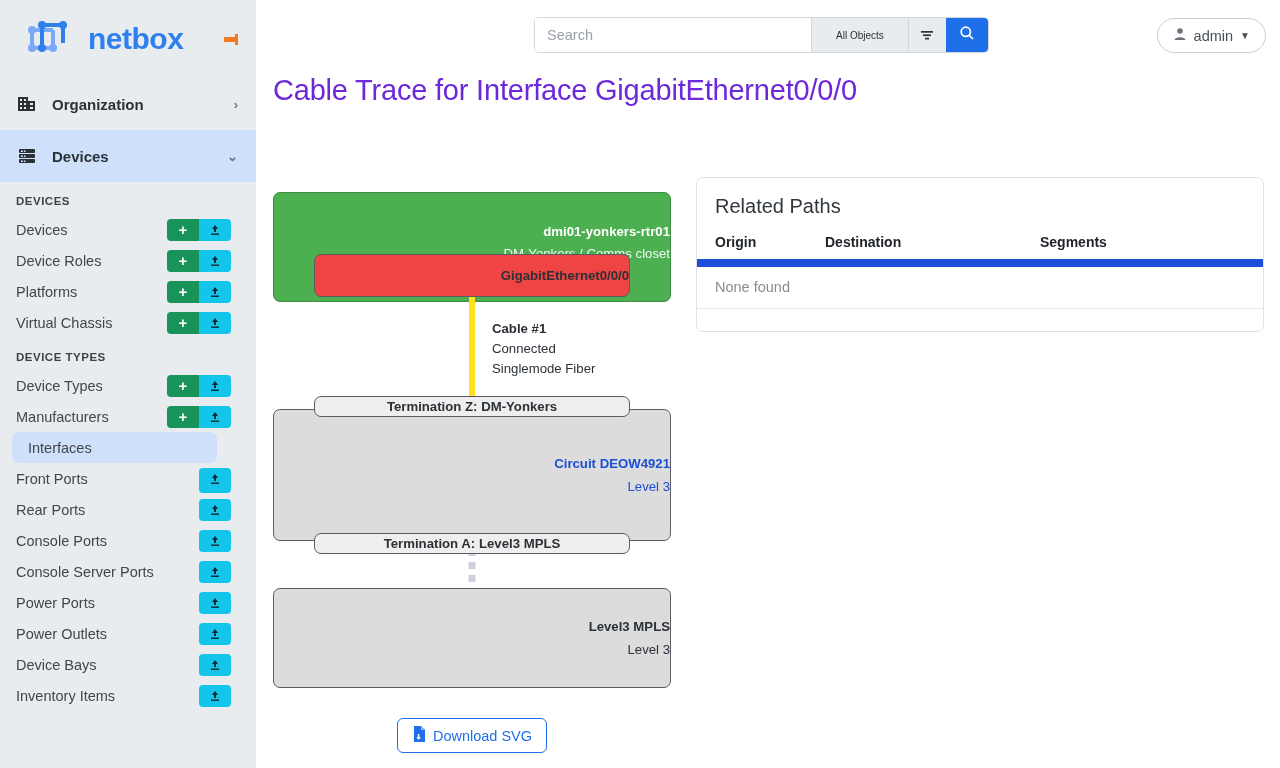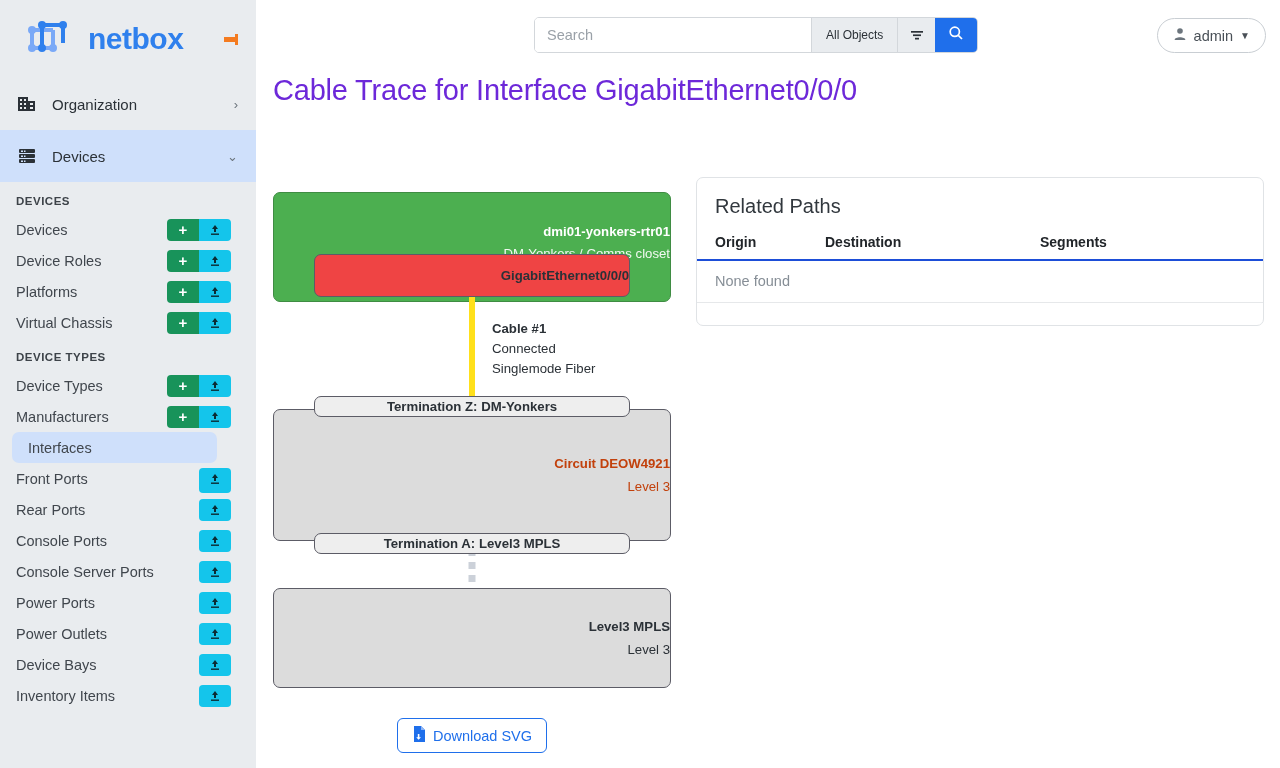--- a/index.html
+++ b/index.html
@@ -28,21 +28,21 @@
   .brand-wordmark {
     font-size: 30px; font-weight: 700; color: #2f80ed;
     letter-spacing: -0.5px; line-height: 1;
   }
   .pin-icon { color: #f47b20; width: 18px; height: 18px; flex: 0 0 auto; }
 
   .nav-group {
     display: flex; align-items: center;
     height: 52px;
     padding: 0 18px 0 14px;
-    font-size: 15px; font-weight: 400; color: #2b3137;
+    font-size: 15px; font-weight: 700; color: #2b3137;
     cursor: pointer;
   }
   .nav-group.active { background: #cfe0fb; }
   .nav-group .gicon { width: 26px; height: 22px; margin-right: 12px; display:flex; align-items:center; justify-content:center; }
   .nav-group .glabel { flex: 1; }
   .nav-group .chev { color: #6c757d; font-size: 13px; }
 
   .sub-heading {
     font-size: 11.5px; font-weight: 700; letter-spacing: .5px;
     color: #3d4349; text-transform: uppercase;
@@ -95,23 +95,23 @@
     overflow: hidden; background: #fff;
   }
   .search-input {
     width: 276px; border: 0; outline: 0; padding: 0 12px;
     font-size: 14.5px; color: #3a4047;
     font-family: "Liberation Sans", sans-serif;
     background: #fff;
   }
   .search-input::placeholder { color: #9aa1a8; }
   .scope-btn {
-    display: flex; align-items: center; padding: 0 14px;
+    display: flex; align-items: center; padding: 0 24px;
     background: #e9ecef; border-left: 1px solid #d3d7db;
-    font-size: 12px; color: #2b3137; cursor: pointer; white-space: nowrap;
+    font-size: 10px; color: #2b3137; cursor: pointer; white-space: nowrap;
   }
   .filter-btn {
     display: flex; align-items: center; justify-content: center;
     width: 38px; background: #e9ecef; border-left: 1px solid #d3d7db;
     cursor: pointer; color: #2b3137;
   }
   .go-btn {
     display: flex; align-items: center; justify-content: center;
     width: 42px; background: #1f6feb; cursor: pointer; color: #fff;
   }
@@ -167,21 +167,21 @@
   }
   .cable-info {
     position: absolute; left: 219px; top: 22px;
     text-align: left; line-height: 20px;
   }
   .cable-info .ci-title { font-size: 13.2px; font-weight: 700; color: #2b3137; }
   .cable-info .ci-line  { font-size: 13.2px; color: #2b3137; }
 
   .circuit-wrap { position: relative; margin-top: 0; }
   .circuit-box {
-    background: #dcdcdc; color: #c2410c;
+    background: #dcdcdc; color: #1d4ed8;
     padding: 46px 0; width: 398px;
   }
   .circuit-box .c-title { font-size: 13.2px; font-weight: 700; }
   .circuit-box .c-sub { font-size: 13.2px; margin-top: 8px; }
   .term-overlay-top {
     position: absolute; left: 41px; top: -13px;
     width: 316px; z-index: 4;
   }
   .term-overlay-bot {
     position: absolute; left: 41px; bottom: -13px;
@@ -216,21 +216,21 @@
   
   .card {
     position: absolute; left: 440px; top: 70px;
     width: 568px;
     background: #fff; border: 1px solid #e0e3e6; border-radius: 7px;
   }
   .card-title { font-size: 20px; color: #31373d; padding: 17px 18px 12px 18px; }
   .rp-table { width: 100%; border-collapse: collapse; }
   .rp-table th {
     text-align: left; font-size: 14px; font-weight: 700; color: #212529;
-    padding: 4px 0 9px 0; border-bottom: 2px solid #1d4ed8;
+    padding: 4px 0 9px 0; border-bottom: 8px solid #1d4ed8;
   }
   .rp-table td {
     font-size: 14.5px; color: #868e96;
     padding: 12px 0 13px 0; border-bottom: 1px solid #e6e8ea;
   }
   .rp-pad-l { padding-left: 18px !important; }
   .rp-pad-r { padding-right: 18px !important; }
   .card-foot { height: 22px; }
   .col-origin { width: 128px; }
   .col-dest   { width: 215px; }

